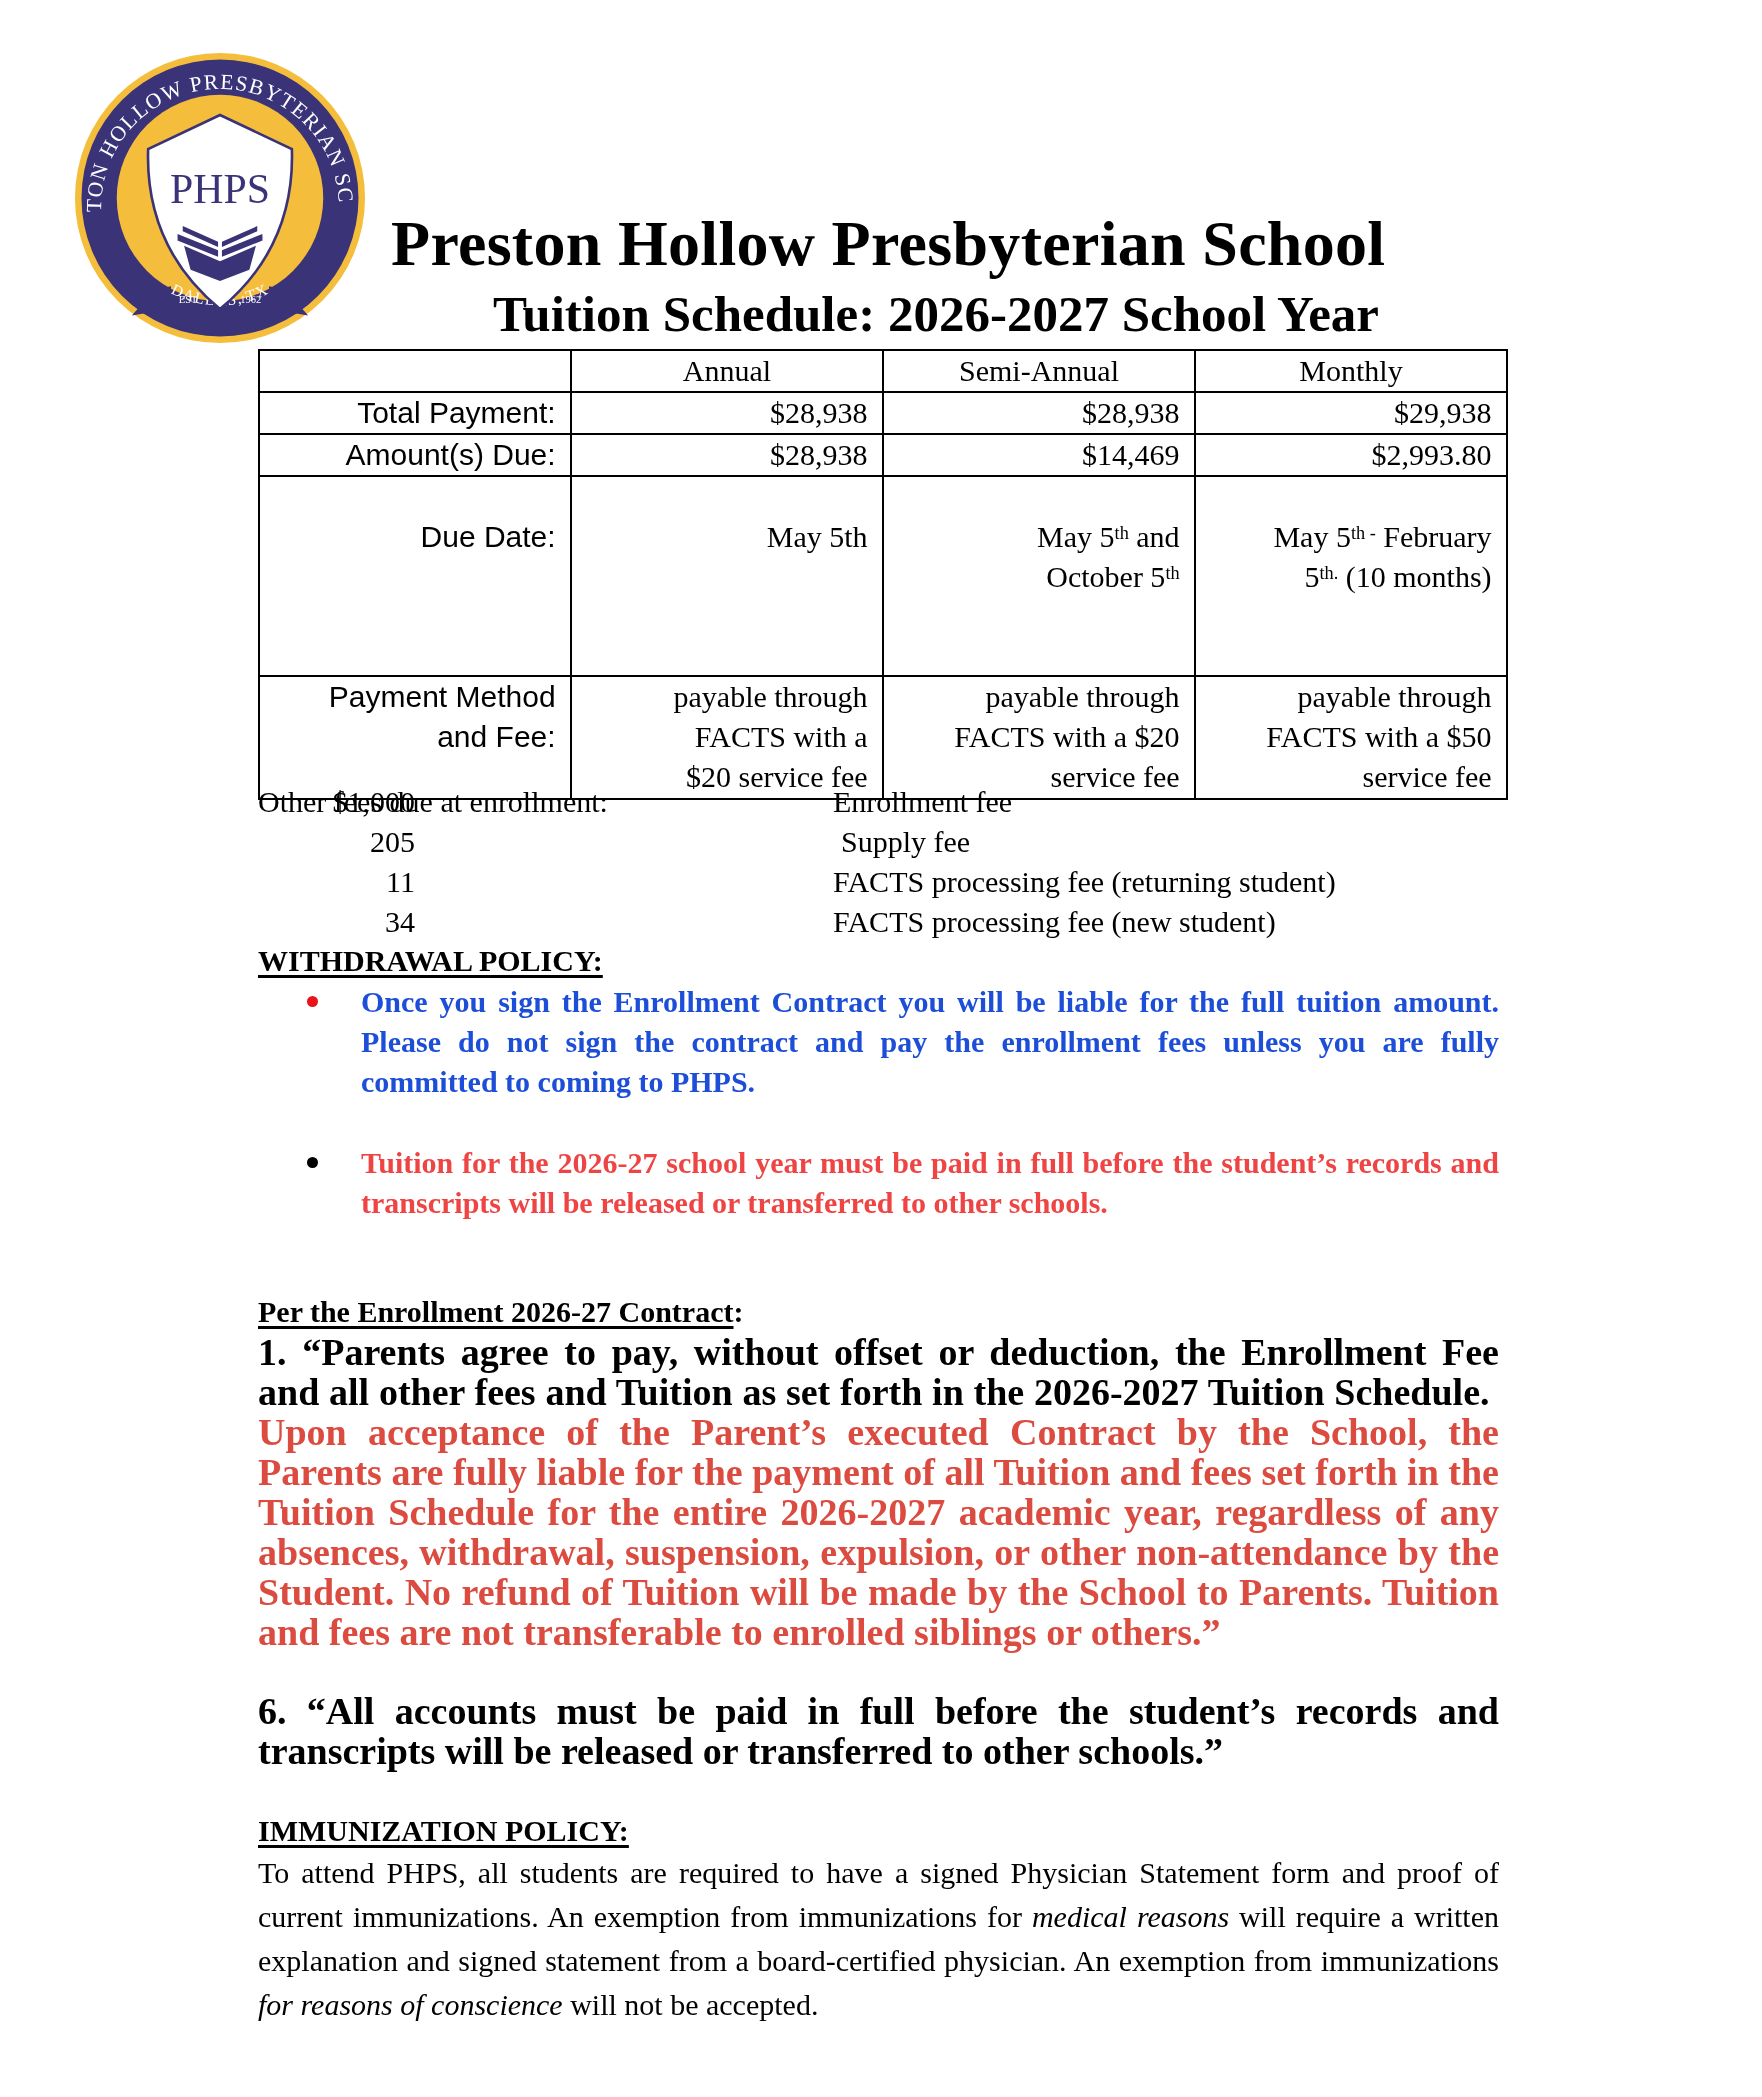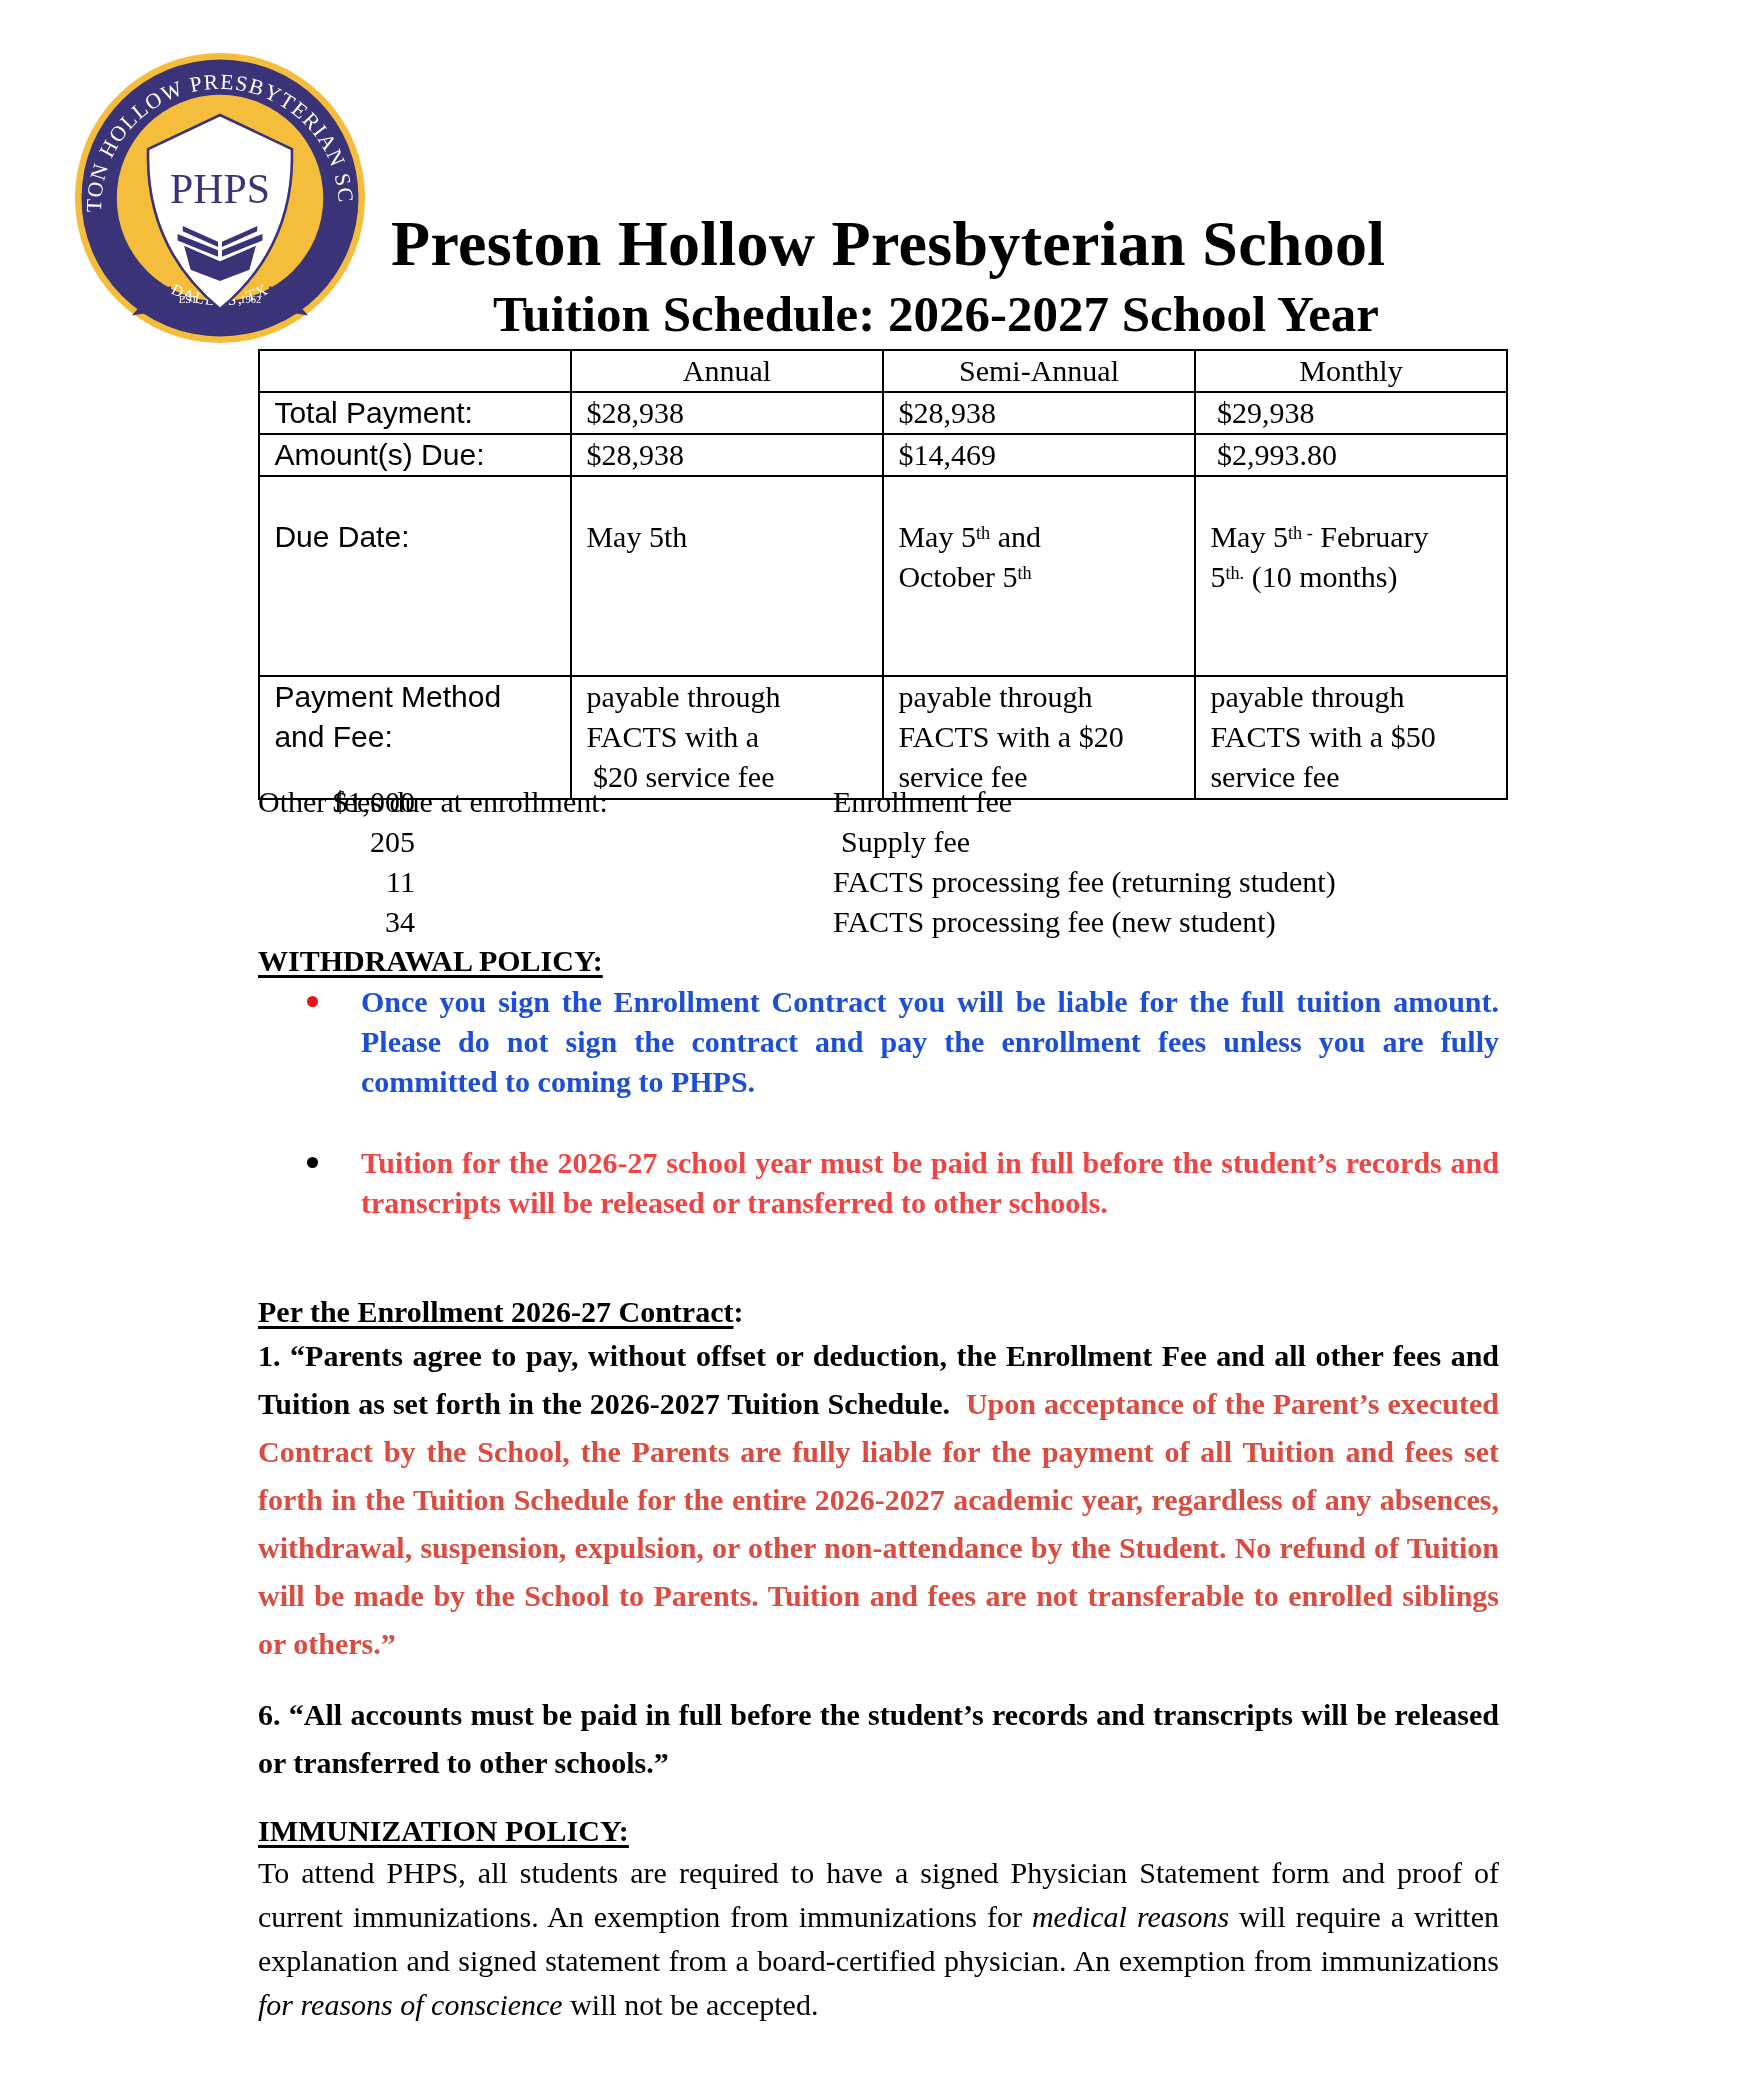--- a/index.html
+++ b/index.html
@@ -10,21 +10,21 @@
   #logo { left:73px; top:51px; width:294px; height:294px; }
   
   .title1 { left:391px; top:208px; font-family:"Liberation Serif", serif; font-weight:bold;
             font-size:64px; line-height:72px; white-space:nowrap; letter-spacing:0.3px; }
   .title2 { left:493px; top:285px; font-family:"Liberation Serif", serif; font-weight:bold;
             font-size:51px; line-height:59px; white-space:nowrap; }
   
   table.tuition { position:absolute; left:258px; top:349px; width:1249px; border-collapse:collapse;
                   table-layout:fixed; }
   table.tuition td { border:2px solid #000; vertical-align:top; padding:0 14.4px;
-                     font-family:"Liberation Serif", serif; font-size:30px; line-height:40px; }
+                     font-family:"Liberation Serif", serif; font-size:30px; line-height:40px;text-align:right; }
   table.tuition col.c0 { width:312px; }
   table.tuition col.c1, table.tuition col.c2, table.tuition col.c3 { width:312px; }
   table.tuition td.lbl { font-family:"Liberation Sans", sans-serif; font-size:30px; }
   table.tuition td.hdr { font-family:Liberation Serif, serif; text-align:center; font-size:30px; }
   tr.r-head td { height:40px; line-height:40px; }
   tr.r-total td, tr.r-due td { height:40px; line-height:40px; }
   tr.r-date td { height:158px; padding-top:40px; }
   tr.r-pay td { height:121px; }
   sup { font-size:18.3px; vertical-align:top; line-height:1; position:relative; top:6.5px; }
   .indent1 { padding-left:6.5px; display:inline-block; }
@@ -42,21 +42,21 @@
   ul.bullets li { position:relative; padding-left:103px; font-family:"Liberation Serif", serif;
                   font-weight:bold; font-size:30px; line-height:40px; text-align:justify; }
   ul.bullets li .dot { position:absolute; left:49px; top:14.4px; width:11px; height:11px; border-radius:50%; }
   ul.bullets li.b1 { color:#1d4ed8; margin-bottom:41px; }
   ul.bullets li.b1 .dot { background:#e8141a; }
   ul.bullets li.b2 { color:#ef4444; }
   ul.bullets li.b2 .dot { background:#000; }
   .contract-head { left:258px; top:1292px; }
   .contract-head .colon { text-decoration:none; }
   .clause { position:absolute; left:258px; width:1241px; font-family:"Liberation Serif", serif;
-            font-weight:bold; font-size:30px; line-height:48px; text-align:justify; }
+            font-weight:bold; font-size:38px; line-height:40px; text-align:justify; }
   .clause1 { top:1332px; }
   .clause6 { top:1691px; }
   .red-soft { color:#db4b3f; }
   .imm-head { left:258px; top:1811px; }
   .imm-body { position:absolute; left:258px; top:1851px; width:1241px; font-family:"Liberation Serif", serif;
               font-size:30px; line-height:44px; text-align:justify; }
   .imm-body i { font-style:italic; }
 </style>
 </head>
 <body>

